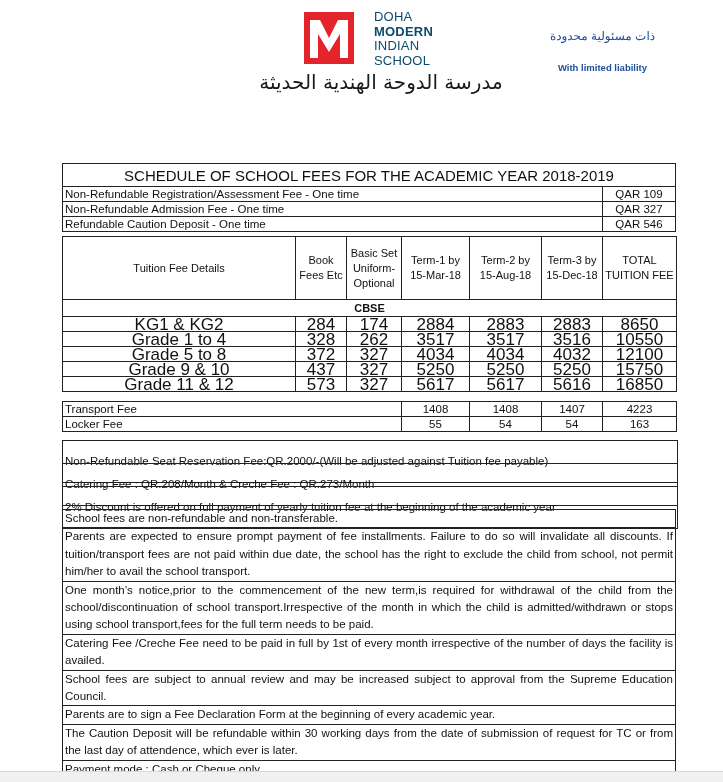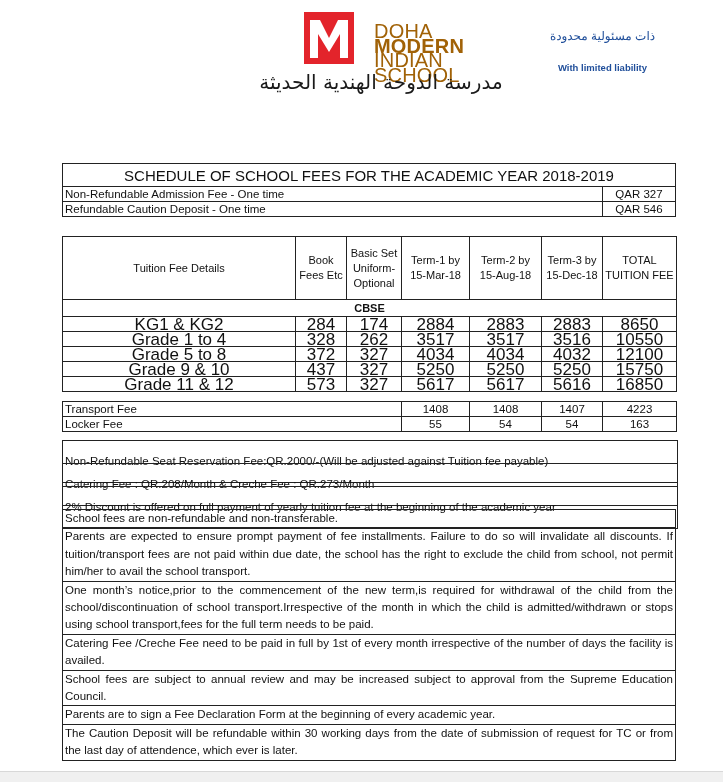--- a/index.html
+++ b/index.html
@@ -5,21 +5,21 @@
   html, body { margin: 0; padding: 0; }
   body {
     width: 723px; height: 782px; background: #ffffff; position: relative; overflow: hidden;
     font-family: "Liberation Sans", "DejaVu Sans", sans-serif; color: #111;
   }
   .footer-bar { position: absolute; left: 0; top: 771px; width: 723px; height: 11px; background: #f0f0f0; border-top: 1px solid #d8d8d8; }
 
   
   .logo-box { position: absolute; left: 304px; top: 12px; width: 50px; height: 52px; background: #e3242b; }
   .logo-box svg { display: block; }
-  .school-name { position: absolute; left: 374px; top: 24px; font-size: 20px; line-height: 14.5px; color: #a16207; letter-spacing: 0.2px; }
+  .school-name { position: absolute; left: 374px; top: 10px; font-size: 13px; line-height: 14.5px; color: #0c4a6e; letter-spacing: 0.2px; }
   .school-name .bold { font-weight: bold; }
   .arabic-name { position: absolute; left: 236px; top: 70px; width: 290px; text-align: center; font-family: "DejaVu Sans", sans-serif; font-size: 20px; color: #1a1a1a; direction: rtl; }
   .liability { position: absolute; left: 540px; top: 29px; width: 125px; text-align: center; color: #1f4e9a; }
   .liability .ar { font-family: Liberation Sans, sans-serif; font-size: 12px; direction: rtl; }
   .liability .en { font-size: 9.5px; font-weight: bold; margin-top: 19px; }
 
   
   table { border-collapse: collapse; position: absolute; left: 62px; width: 614px; font-family: "Liberation Sans", "DejaVu Sans", sans-serif; }
   td { border: 1px solid #222; padding: 0 2px; font-size: 11.5px; }
 
@@ -61,20 +61,24 @@
   <div class="ar">ذات مسئولية محدودة</div>
   <div class="en">With limited liability</div>
 </div>
 
 <table id="top-table">
   <tbody>
       <tr>
     <td class="title" colspan="2">SCHEDULE OF SCHOOL FEES FOR THE ACADEMIC YEAR 2018-2019</td>
   </tr>
   <tr>
+    <td class="fee-label">Non-Refundable Registration/Assessment Fee  - One time</td>
+    <td class="fee-amount">QAR 109</td>
+  </tr>
+  <tr>
     <td class="fee-label">Non-Refundable Admission Fee  - One time</td>
     <td class="fee-amount">QAR 327</td>
   </tr>
   <tr>
     <td class="fee-label">Refundable Caution Deposit      - One time</td>
     <td class="fee-amount">QAR 546</td>
   </tr>
 </tbody>
   </table>
 
@@ -182,15 +186,16 @@
 <div class="note-box" style="top:486px;">2% Discount is offered on full payment of yearly tuition fee at the beginning of the academic year</div>
 
 <div class="notes-stack" id="notes-stack">
     <div class="note">School fees are non-refundable and non-transferable.</div>
     <div class="note">Parents are expected to ensure prompt payment of fee installments. Failure to do so will invalidate all discounts. If tuition/transport fees are not paid within due date, the school has the right to exclude the child from school, not permit him/her to avail the school transport.</div>
     <div class="note">One month’s notice,prior to the commencement of the new term,is required for withdrawal of the child from the school/discontinuation of school transport.Irrespective of the month in which the child is admitted/withdrawn or stops using school transport,fees for the full term needs to be paid.</div>
     <div class="note">Catering Fee /Creche Fee need to be paid in full by 1st of every month irrespective of the number of days the facility is availed.</div>
     <div class="note">School fees are subject to annual review and may be increased subject to approval from the Supreme Education Council.</div>
     <div class="note">Parents are to sign a Fee Declaration Form at the beginning of every academic year.</div>
     <div class="note">The Caution Deposit will be refundable within 30 working days from the date of submission of request for TC  or from the last day of attendence, which ever is later.</div>
+    <div class="note">Payment mode : Cash or Cheque only</div>
   </div>
 
 <div class="footer-bar"></div>
 
 </body></html>

